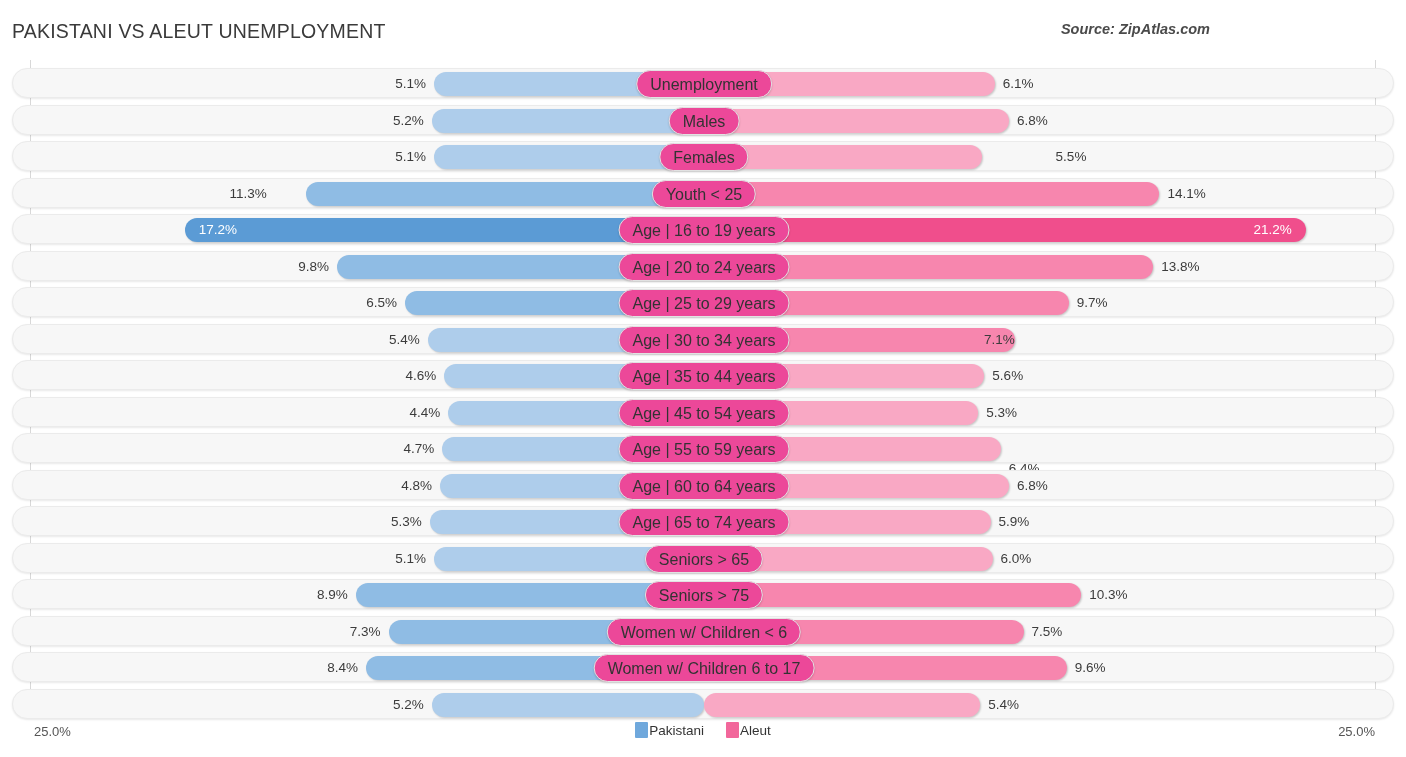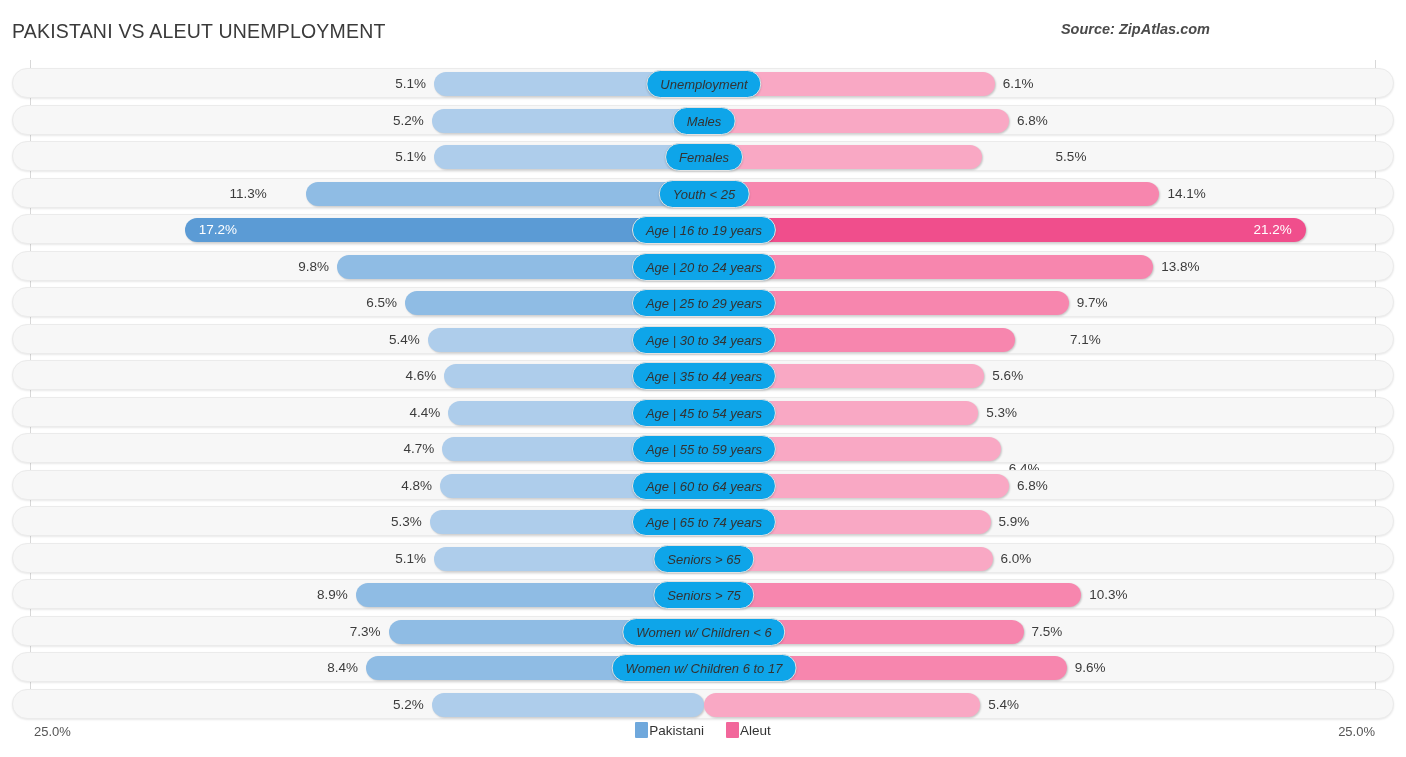--- a/index.html
+++ b/index.html
@@ -115,33 +115,32 @@
     color: #ffffff;
     font-weight: normal;
   }
 
   
   .pill {
     position: absolute;
     top: 1px;
     height: 28px;
     line-height: 28px;
-    background: #0ea5e9;
+    background: #ec4899;
     border: 1px solid #e2e2e2;
     border-radius: 14px;
-    font-size: 13px;
+    font-size: 16px;
     color: #333333;
     text-align: center;
     white-space: nowrap;
     padding: 0 13px;
     box-shadow: 0 1px 2px rgba(0,0,0,0.16);
     transform: translateX(-50%);
     z-index: 4;
     box-sizing: border-box;
-    font-style: italic;
   }
 
   
   #footer {
     position: absolute;
     left: 0;
     top: 718px;
     width: 1406px;
     height: 39px;
   }
@@ -258,21 +257,21 @@
         <div class="val val-left-out" style="left: 284.1px; width: 100px;">6.5%</div>
         <div class="val val-right-out" style="left: 1063.82px; width: 100px;">9.7%</div>
         <div class="pill" style="left: 691px;">Age | 25 to 29 years</div>
       </div>
     </div>
     <div class="row" style="top: 263.5px;">
       <div class="row-inner">
         <div class="bar bar-left" style="left: 414.76px; width: 276.24px; background: rgb(174, 205, 235);"></div>
         <div class="bar bar-right" style="left: 691px; width: 311.26px; background: rgb(247, 134, 174);"></div>
         <div class="val val-left-out" style="left: 306.76px; width: 100px;">5.4%</div>
-        <div class="val val-right-out" style="left: 1057px; width: 100px;">7.1%</div>
+        <div class="val val-right-out" style="left: 971px; width: 100px;">7.1%</div>
         <div class="pill" style="left: 691px;">Age | 30 to 34 years</div>
       </div>
     </div>
     <div class="row" style="top: 300px;">
       <div class="row-inner">
         <div class="bar bar-left" style="left: 431.24px; width: 259.76px; background: rgb(174, 205, 235);"></div>
         <div class="bar bar-right" style="left: 691px; width: 280.36px; background: rgb(249, 168, 196);"></div>
         <div class="val val-left-out" style="left: 323.24px; width: 100px;">4.6%</div>
         <div class="val val-right-out" style="left: 979.36px; width: 100px;">5.6%</div>
         <div class="pill" style="left: 691px;">Age | 35 to 44 years</div>

